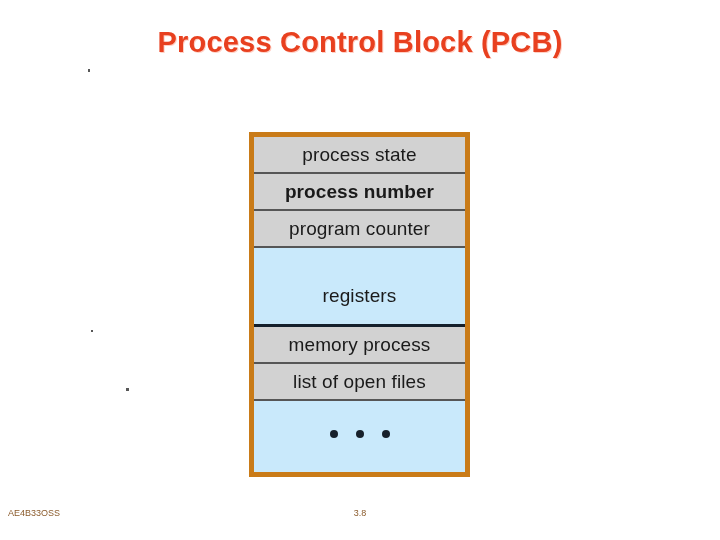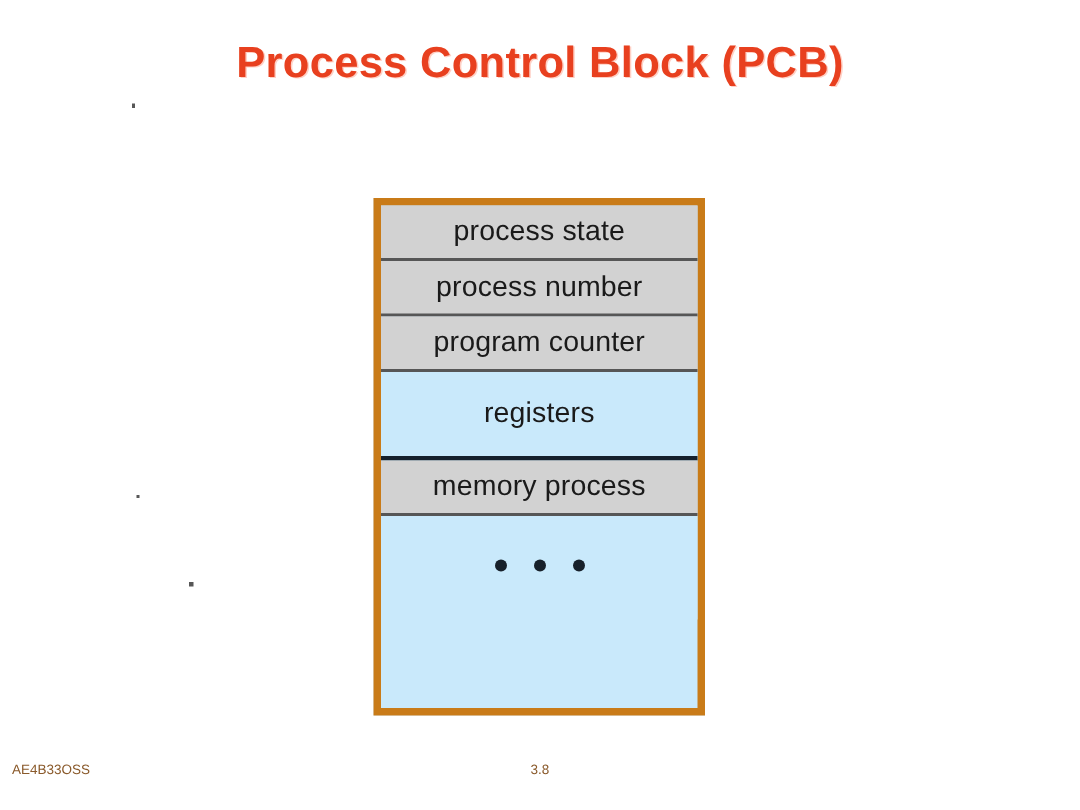--- a/index.html
+++ b/index.html
@@ -74,23 +74,23 @@
     white-space: nowrap;
   }
   .pcb-row.gray   { background: #d2d2d2; }
   .pcb-row.blue   { background: #c9e9fb; }
 
   .pcb-row.sep-thin  { border-bottom: 2px solid #565656; }
   .pcb-row.sep-thick { border-bottom: 3px solid #14202c; }
   .pcb-row.sep-none  { border-bottom: 0; }
 
   .r-state    { height: 37px; }
-  .r-number   { height: 37px; }
+  .r-number   { height: 37px; font-weight: bold; }
   .r-pc       { height: 37px; }
-  .r-regs     { height: 59px; }
+  .r-regs     { height: 59px; margin-top: 20px; }
   .r-mem      { height: 37px; }
   .r-files    { height: 37px; }
   .r-dots     { height: 69px; }
 
   .dots-wrap {
     display: flex;
     align-items: center;
     justify-content: center;
     gap: 18px;
     width: 100%;
@@ -157,20 +157,23 @@
     </div>
 
     <div class="pcb-row blue sep-thick r-regs">
       <span>registers</span>
     </div>
 
     <div class="pcb-row gray sep-thin r-mem">
       <span>memory process</span>
     </div>
 
+    <div class="pcb-row gray sep-thin r-files">
+      <span>list of open files</span>
+    </div>
 
     <div class="pcb-row blue sep-none r-dots">
       <span class="dots-wrap">
         <span class="dot"></span>
         <span class="dot"></span>
         <span class="dot"></span>
       </span>
     </div>
 
   </div>

